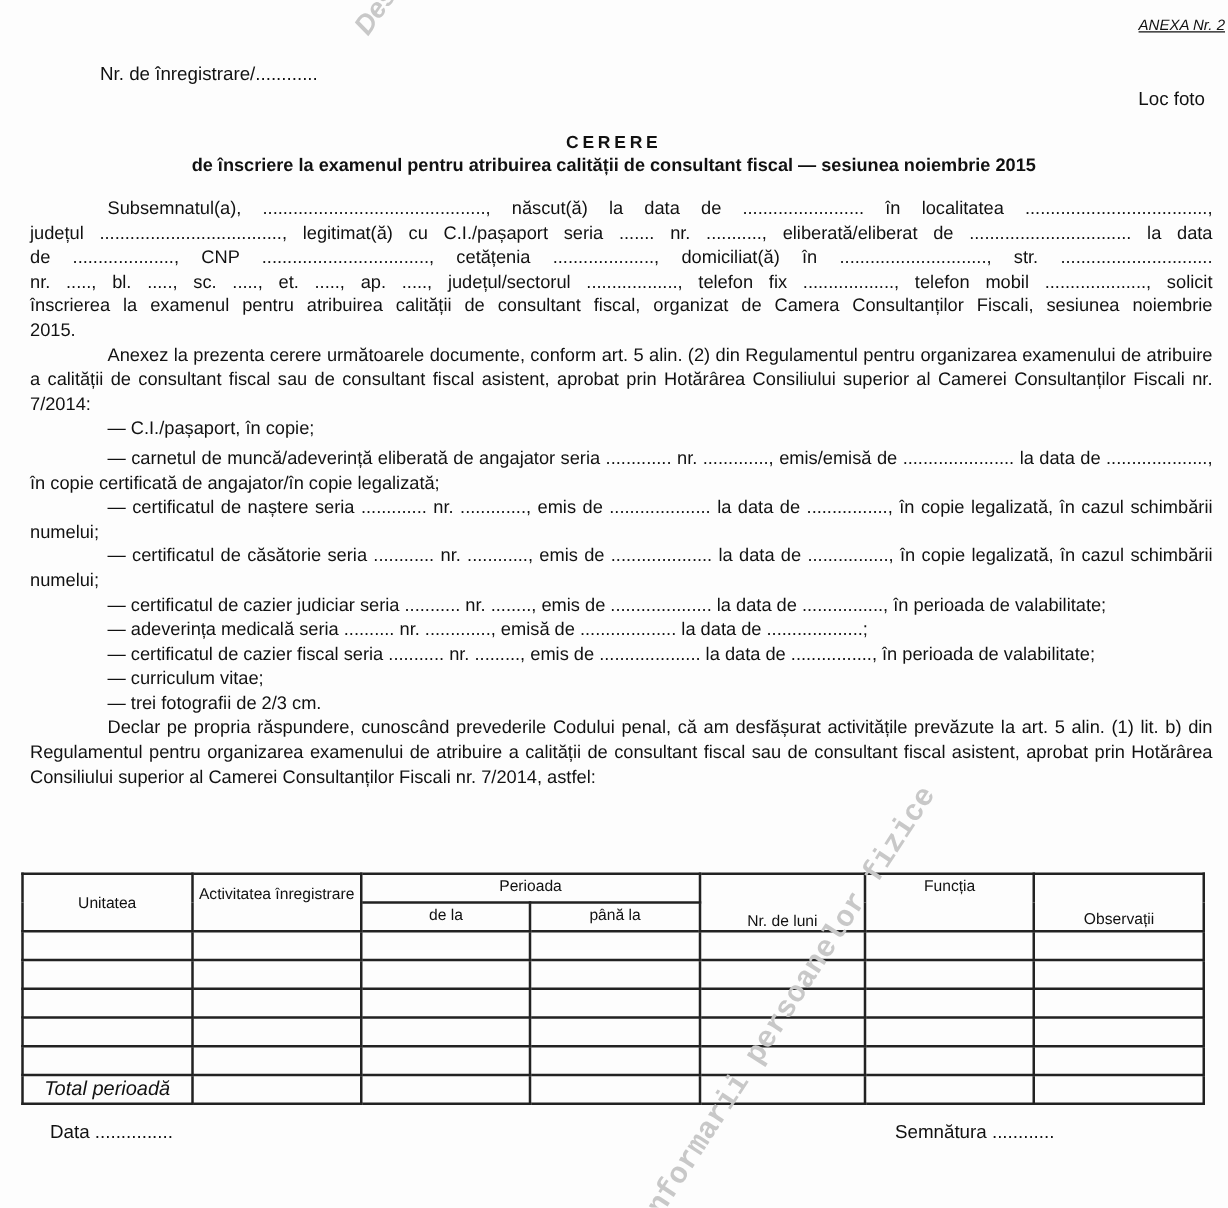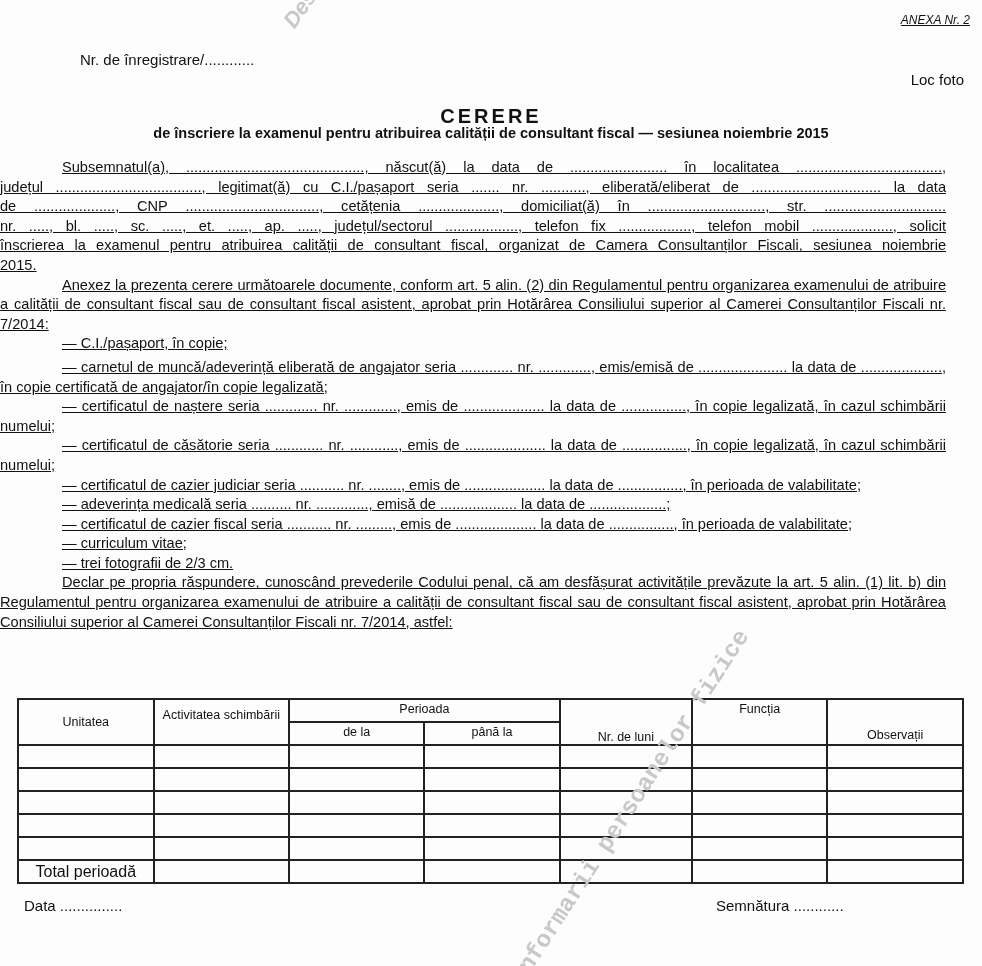--- a/index.html
+++ b/index.html
@@ -5,56 +5,56 @@
   html, body { margin: 0; padding: 0; }
   body {
     width: 982px; height: 966px; overflow: hidden;
     background: #fdfdfd;
     font-family: "Liberation Sans", sans-serif;
     color: #111;
     position: relative;
   }
   .page { position: absolute; left: 0; top: 0; width: 982px; height: 966px; }
   .annex {
-    position: absolute; right: 12px; top: 13px;
+    position: absolute; right: 2px; top: 13px;
     font-size: 12px; font-style: italic; text-decoration: underline;
   }
   .reg { position: absolute; left: 80px; top: 51px; font-size: 15px; }
   .locfoto { position: absolute; right: 18px; top: 71px; font-size: 15px; }
   .title1 {
     position: absolute; left: 0; width: 982px; top: 105px; text-align: center;
-    font-size: 20px; font-weight: bold; letter-spacing: 3px;
+    font-size: 14px; font-weight: bold; letter-spacing: 3px;
   }
   .title2 {
     position: absolute; left: 0; width: 982px; top: 125px; text-align: center;
     font-size: 14.5px; font-weight: bold;
   }
   .body {
-    position: absolute; left: 0; width: 946px; top: 158px;
-    font-size: 14.6px; line-height: 19.6px; text-decoration: underline;
+    position: absolute; left: 24px; width: 946px; top: 158px;
+    font-size: 14.6px; line-height: 19.6px;
   }
   .body p { margin: 0; text-align: justify; text-align-last: left; }
   .body p.jl { text-align-last: justify; }
   .ind { text-indent: 62px; }
   .li { padding-left: 62px; }
   .li.wrap { padding-left: 0; text-indent: 62px; }
   table.act {
     position: absolute; left: 17px; top: 698px; width: 947px;
     border-collapse: collapse; font-size: 12.5px;
   }
   table.act td, table.act th {
     border: 2px solid #222; font-weight: normal; text-align: center;
     padding: 0; vertical-align: top;
   }
   table.act th { padding-top: 8px; }
   table.act th.sub { padding-top: 2px; height: 18px; }
   table.act tr.row td { height: 21px; }
-  table.act tr.total td { height: 21px; }
+  table.act tr.total td { height: 21px; font-style: italic; }
   table.act td.total-label { font-size: 16px; text-align: center; vertical-align: middle; }
-  .sig-date { position: absolute; left: 24px; top: 897px; font-size: 15px; }
+  .sig-date { position: absolute; left: 40px; top: 897px; font-size: 15px; }
   .sig-sign { position: absolute; left: 716px; top: 897px; font-size: 15px; }
   .wm {
     position: absolute; color: #c8c8c8; font-family: "Liberation Mono", monospace;
     font-weight: bold; pointer-events: none; white-space: nowrap;
   }
   .wm1 { left: 278px; top: 18px; font-size: 22px; transform: rotate(-55deg); transform-origin: left top; font-family: "Liberation Sans", sans-serif; font-style: italic; }
   .wm2 { left: 505px; top: 975px; font-size: 24px; transform: rotate(-57deg); transform-origin: left top; }
 </style>
 </head>
 <body>
@@ -99,21 +99,21 @@
         <col style="width:136px">
         <col style="width:136px">
         <col style="width:136px">
       <col style="width:133px">
         <col style="width:136px">
         <col style="width:136px">
     </colgroup>
     <tbody>
         <tr>
       <th rowspan="2" style="vertical-align:middle;padding-top:0">Unitatea</th>
-      <th rowspan="2" style="padding-top:8px;line-height:14px">Activitatea schimbării</th>
+      <th rowspan="2" style="padding-top:8px;line-height:14px">Activitatea înregistrare</th>
       <th colspan="2" style="padding-top:2px;height:18px">Perioada</th>
       <th rowspan="2" style="padding-top:30px">Nr. de luni</th>
       <th rowspan="2" style="padding-top:2px">Funcția</th>
       <th rowspan="2" style="padding-top:28px">Observații</th>
     </tr>
     <tr>
       <th class="sub">de la</th>
       <th class="sub">până la</th>
     </tr>
     <tr class="row">

